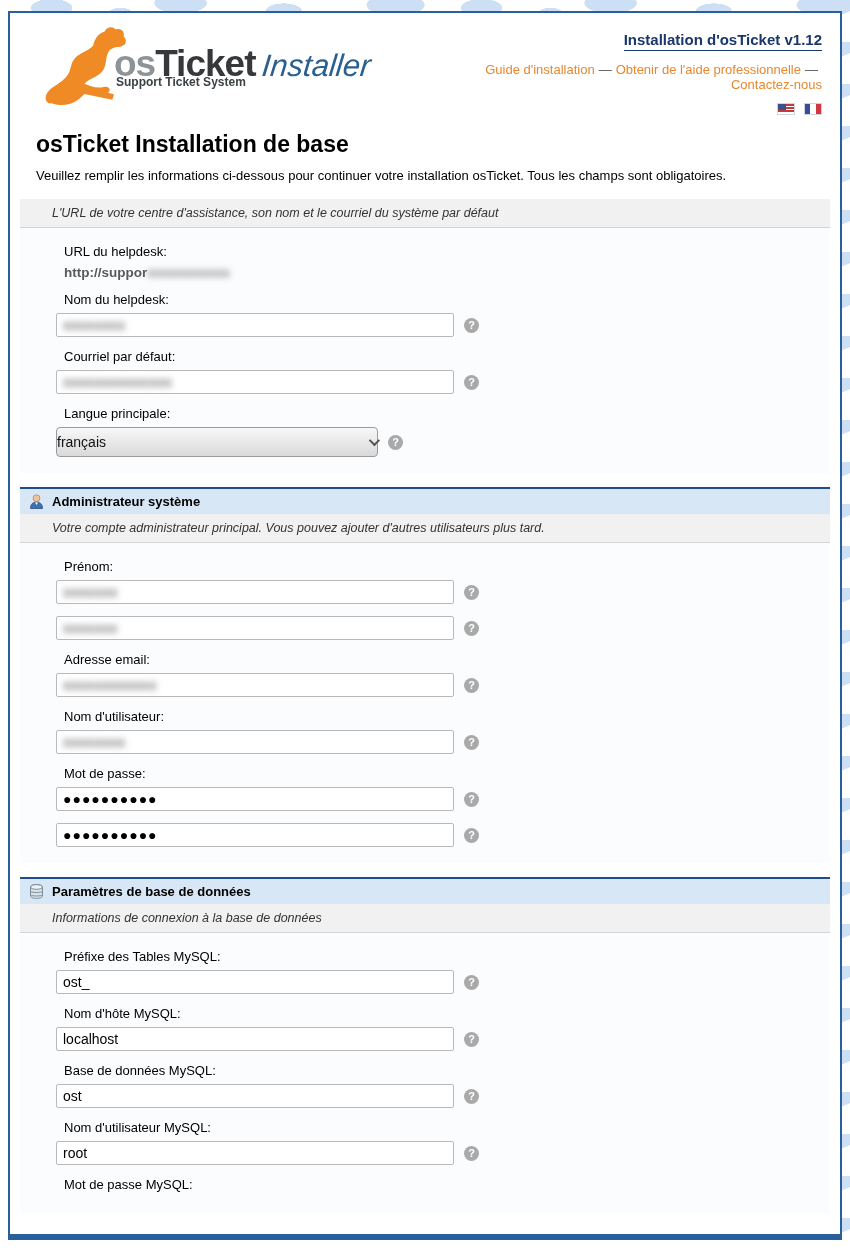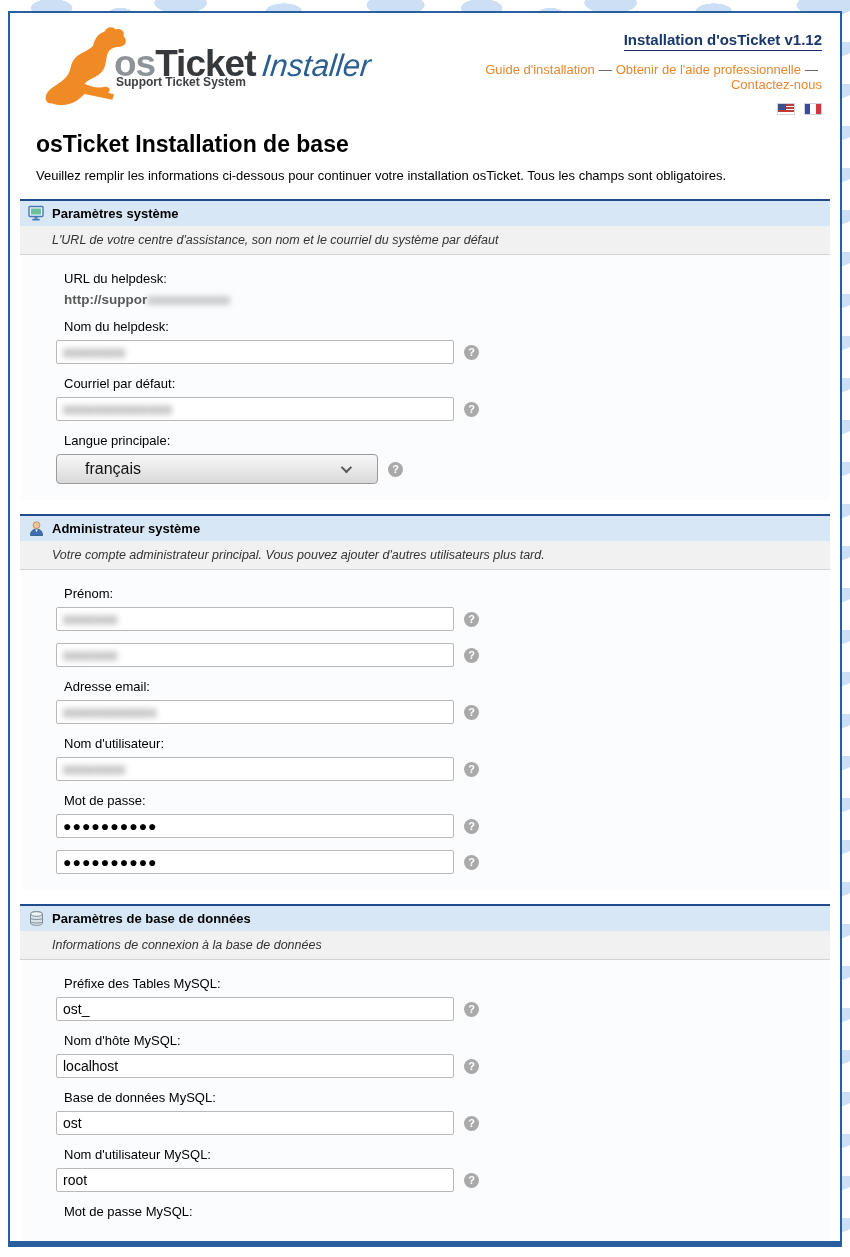--- a/index.html
+++ b/index.html
@@ -67,21 +67,21 @@
   .pw { font-size: 14px; letter-spacing: 1px; }
   .urlline { margin: 6px 0 0 44px; font-size: 13.5px; font-weight: bold; color: #5a5a5a; }
   .help {
     width: 15px; height: 15px; border-radius: 50%; background: #a9a9a9; color: #fff;
     font-size: 11px; font-weight: bold; text-align: center; line-height: 15px;
     flex: 0 0 15px; cursor: pointer; user-select: none;
   }
   .select {
     width: 322px; height: 30px; border: 1px solid #9a9a9a; border-radius: 4px;
     background: linear-gradient(#f8f8f8, #d9d9d9); display: flex; align-items: center;
-    justify-content: space-between; padding: 0 28px; font-size: 16px; color: #111; cursor: pointer;
+    justify-content: space-between; padding: 0 0; font-size: 14px; color: #111; cursor: pointer;
   }
   .chev { width: 8px; height: 8px; border-right: 2px solid #555; border-bottom: 2px solid #555;
           transform: rotate(45deg) translateY(-2px); }
   .secicon { width: 17px; height: 17px; flex: 0 0 17px; }
 </style>
 </head>
 <body>
 
 <div class="container">
 
@@ -107,29 +107,20 @@
         <span class="flag flag-us"></span>
         <span class="flag flag-fr"></span>
       </div>
     </div>
   </div>
 
   <h1 class="page-title">osTicket Installation de base</h1>
   <p class="intro">Veuillez remplir les informations ci-dessous pour continuer votre installation osTicket. Tous les champs sont obligatoires.</p>
 
   <div class="section">
-    <div class="sec-head">
-      <svg class="secicon" viewBox="0 0 17 17">
-        <rect x="1" y="1.5" width="14" height="10" rx="1" fill="#e9f2fb" stroke="#4a7ab5" stroke-width="1.4"></rect>
-        <rect x="3" y="3.5" width="10" height="6" fill="#6fbf9a"></rect>
-        <rect x="6.5" y="11.5" width="3" height="2.2" fill="#4a7ab5"></rect>
-        <rect x="4.2" y="13.8" width="7.6" height="1.6" rx="0.6" fill="#4a7ab5"></rect>
-      </svg>
-      <span class="sec-title">Paramètres système</span>
-    </div>
     <div class="sec-desc">L'URL de votre centre d'assistance, son nom et le courriel du système par défaut</div>
     <div class="sec-body">
       <div class="row">
         <label class="flabel">URL du helpdesk:</label>
         <div class="urlline"><span>http://suppor</span><span class="redact">xxxxxxxxxxx</span></div>
       </div>
       <div class="row">
         <label class="flabel">Nom du helpdesk:</label>
         <div class="irow">
           <div class="tinput fake">

